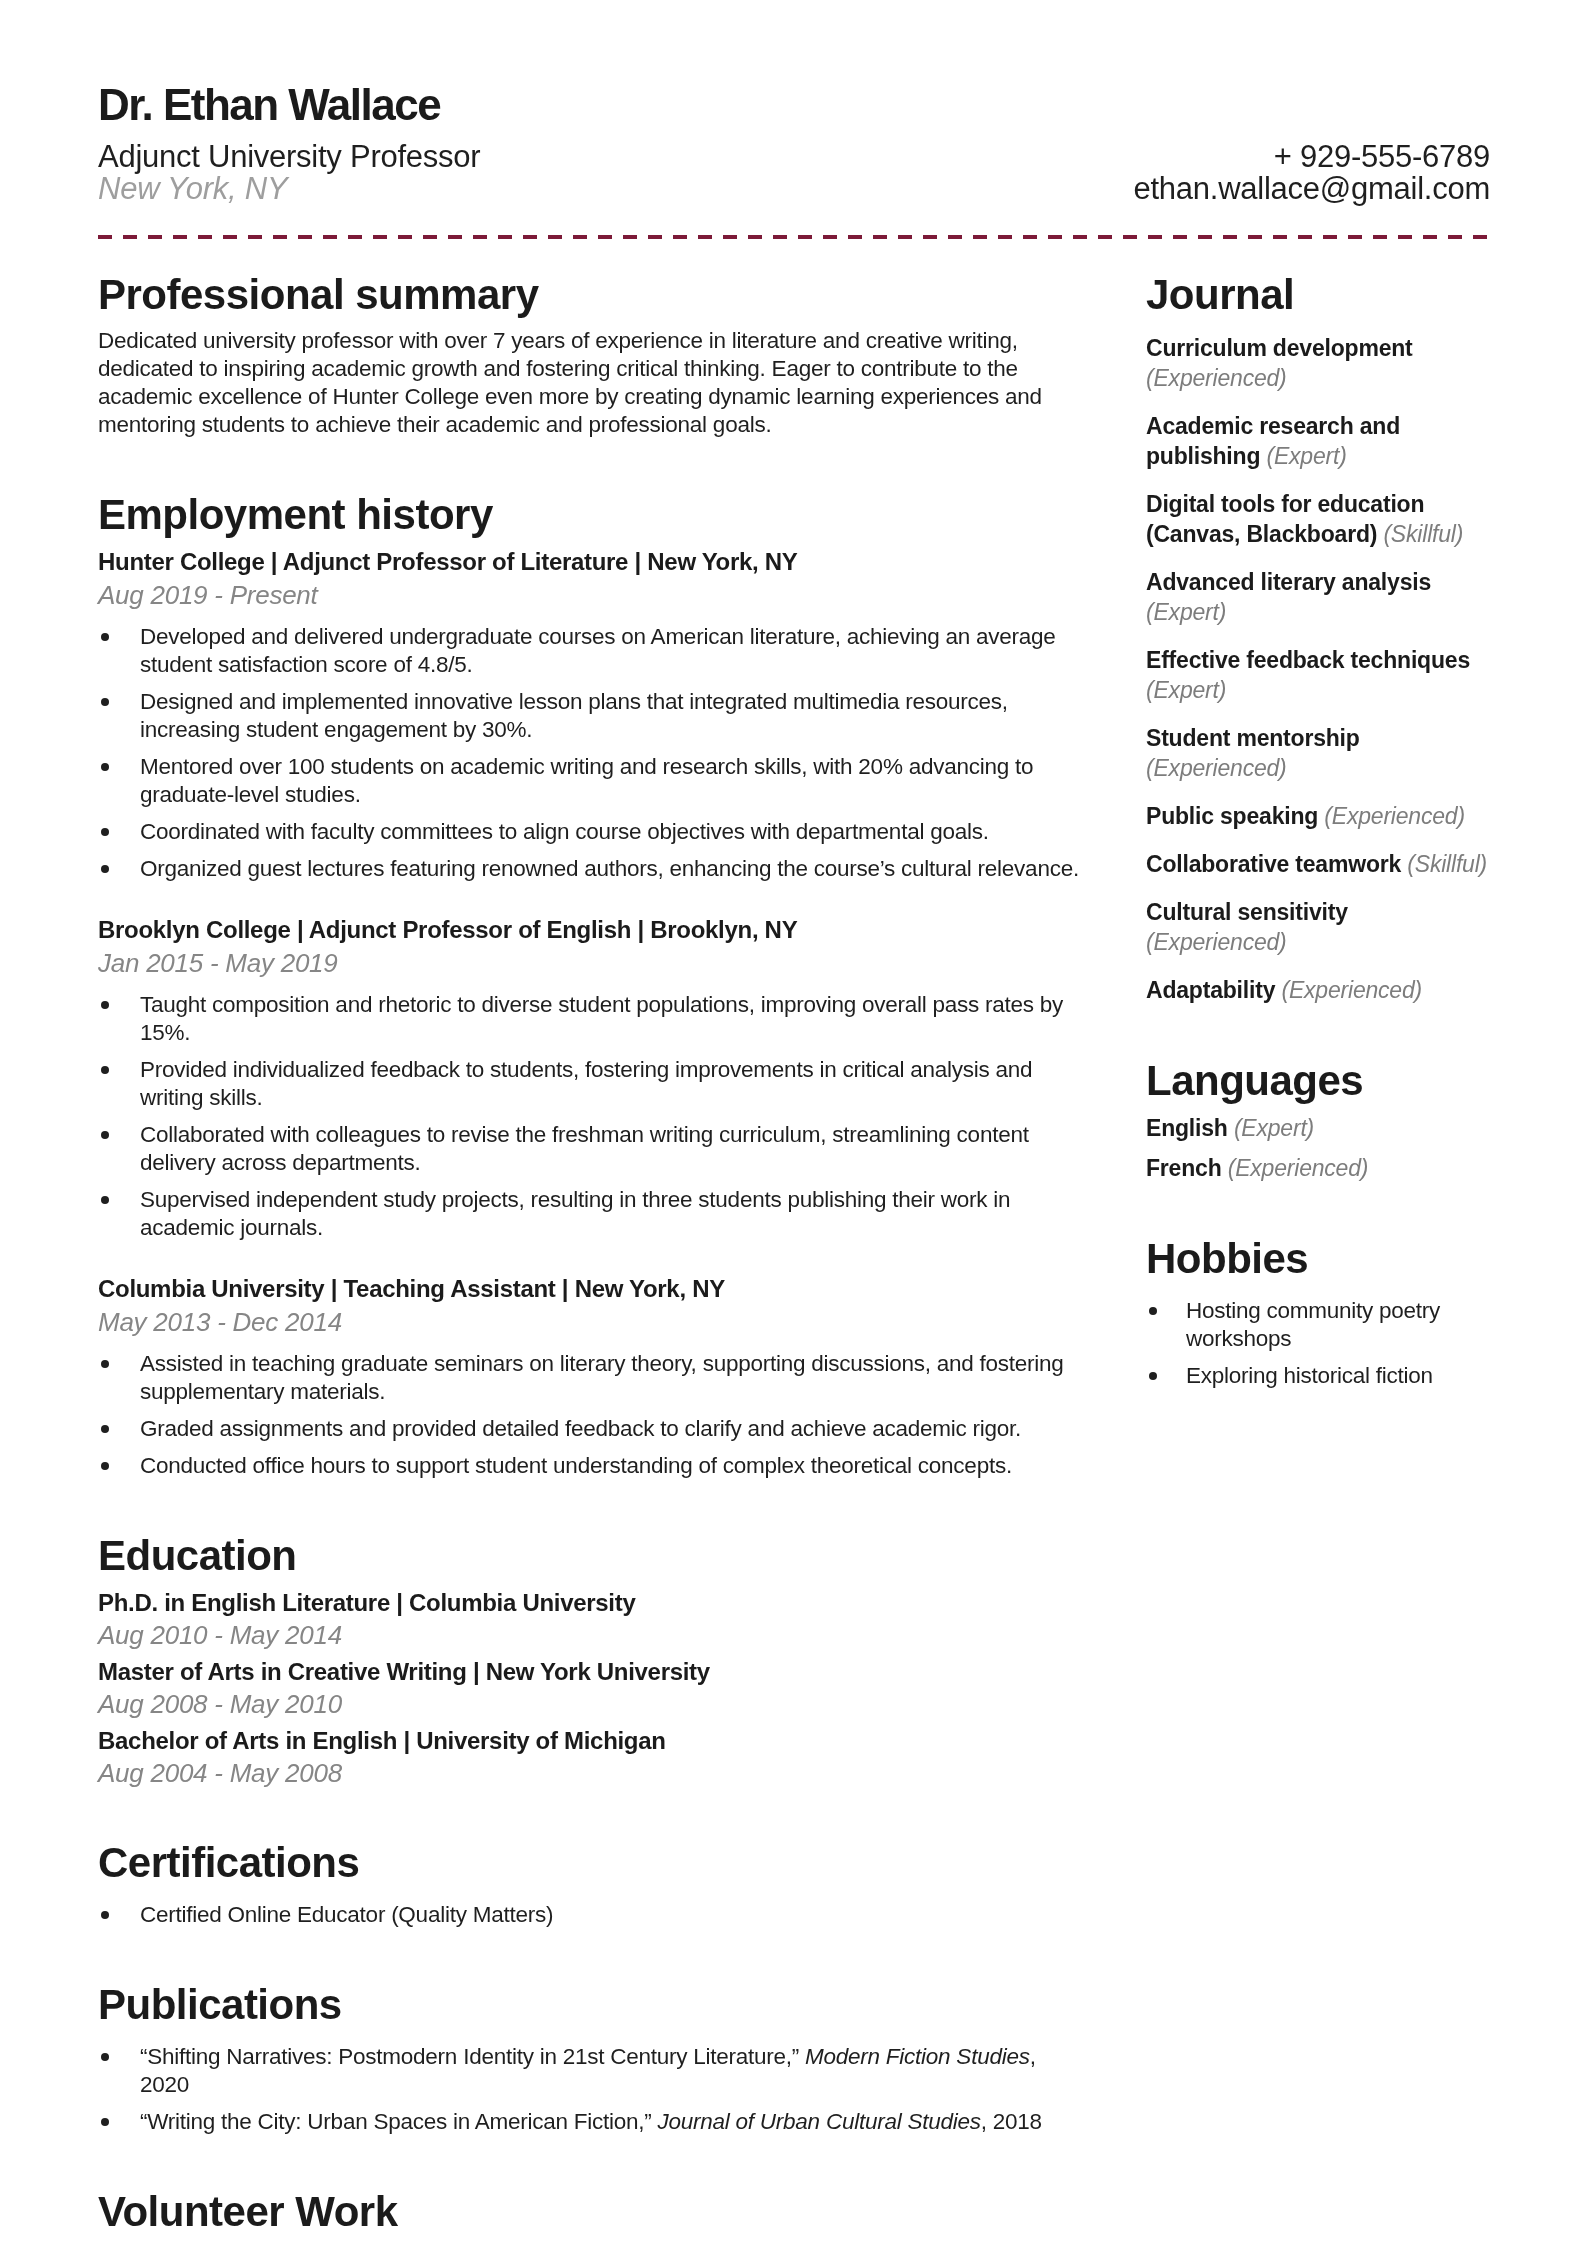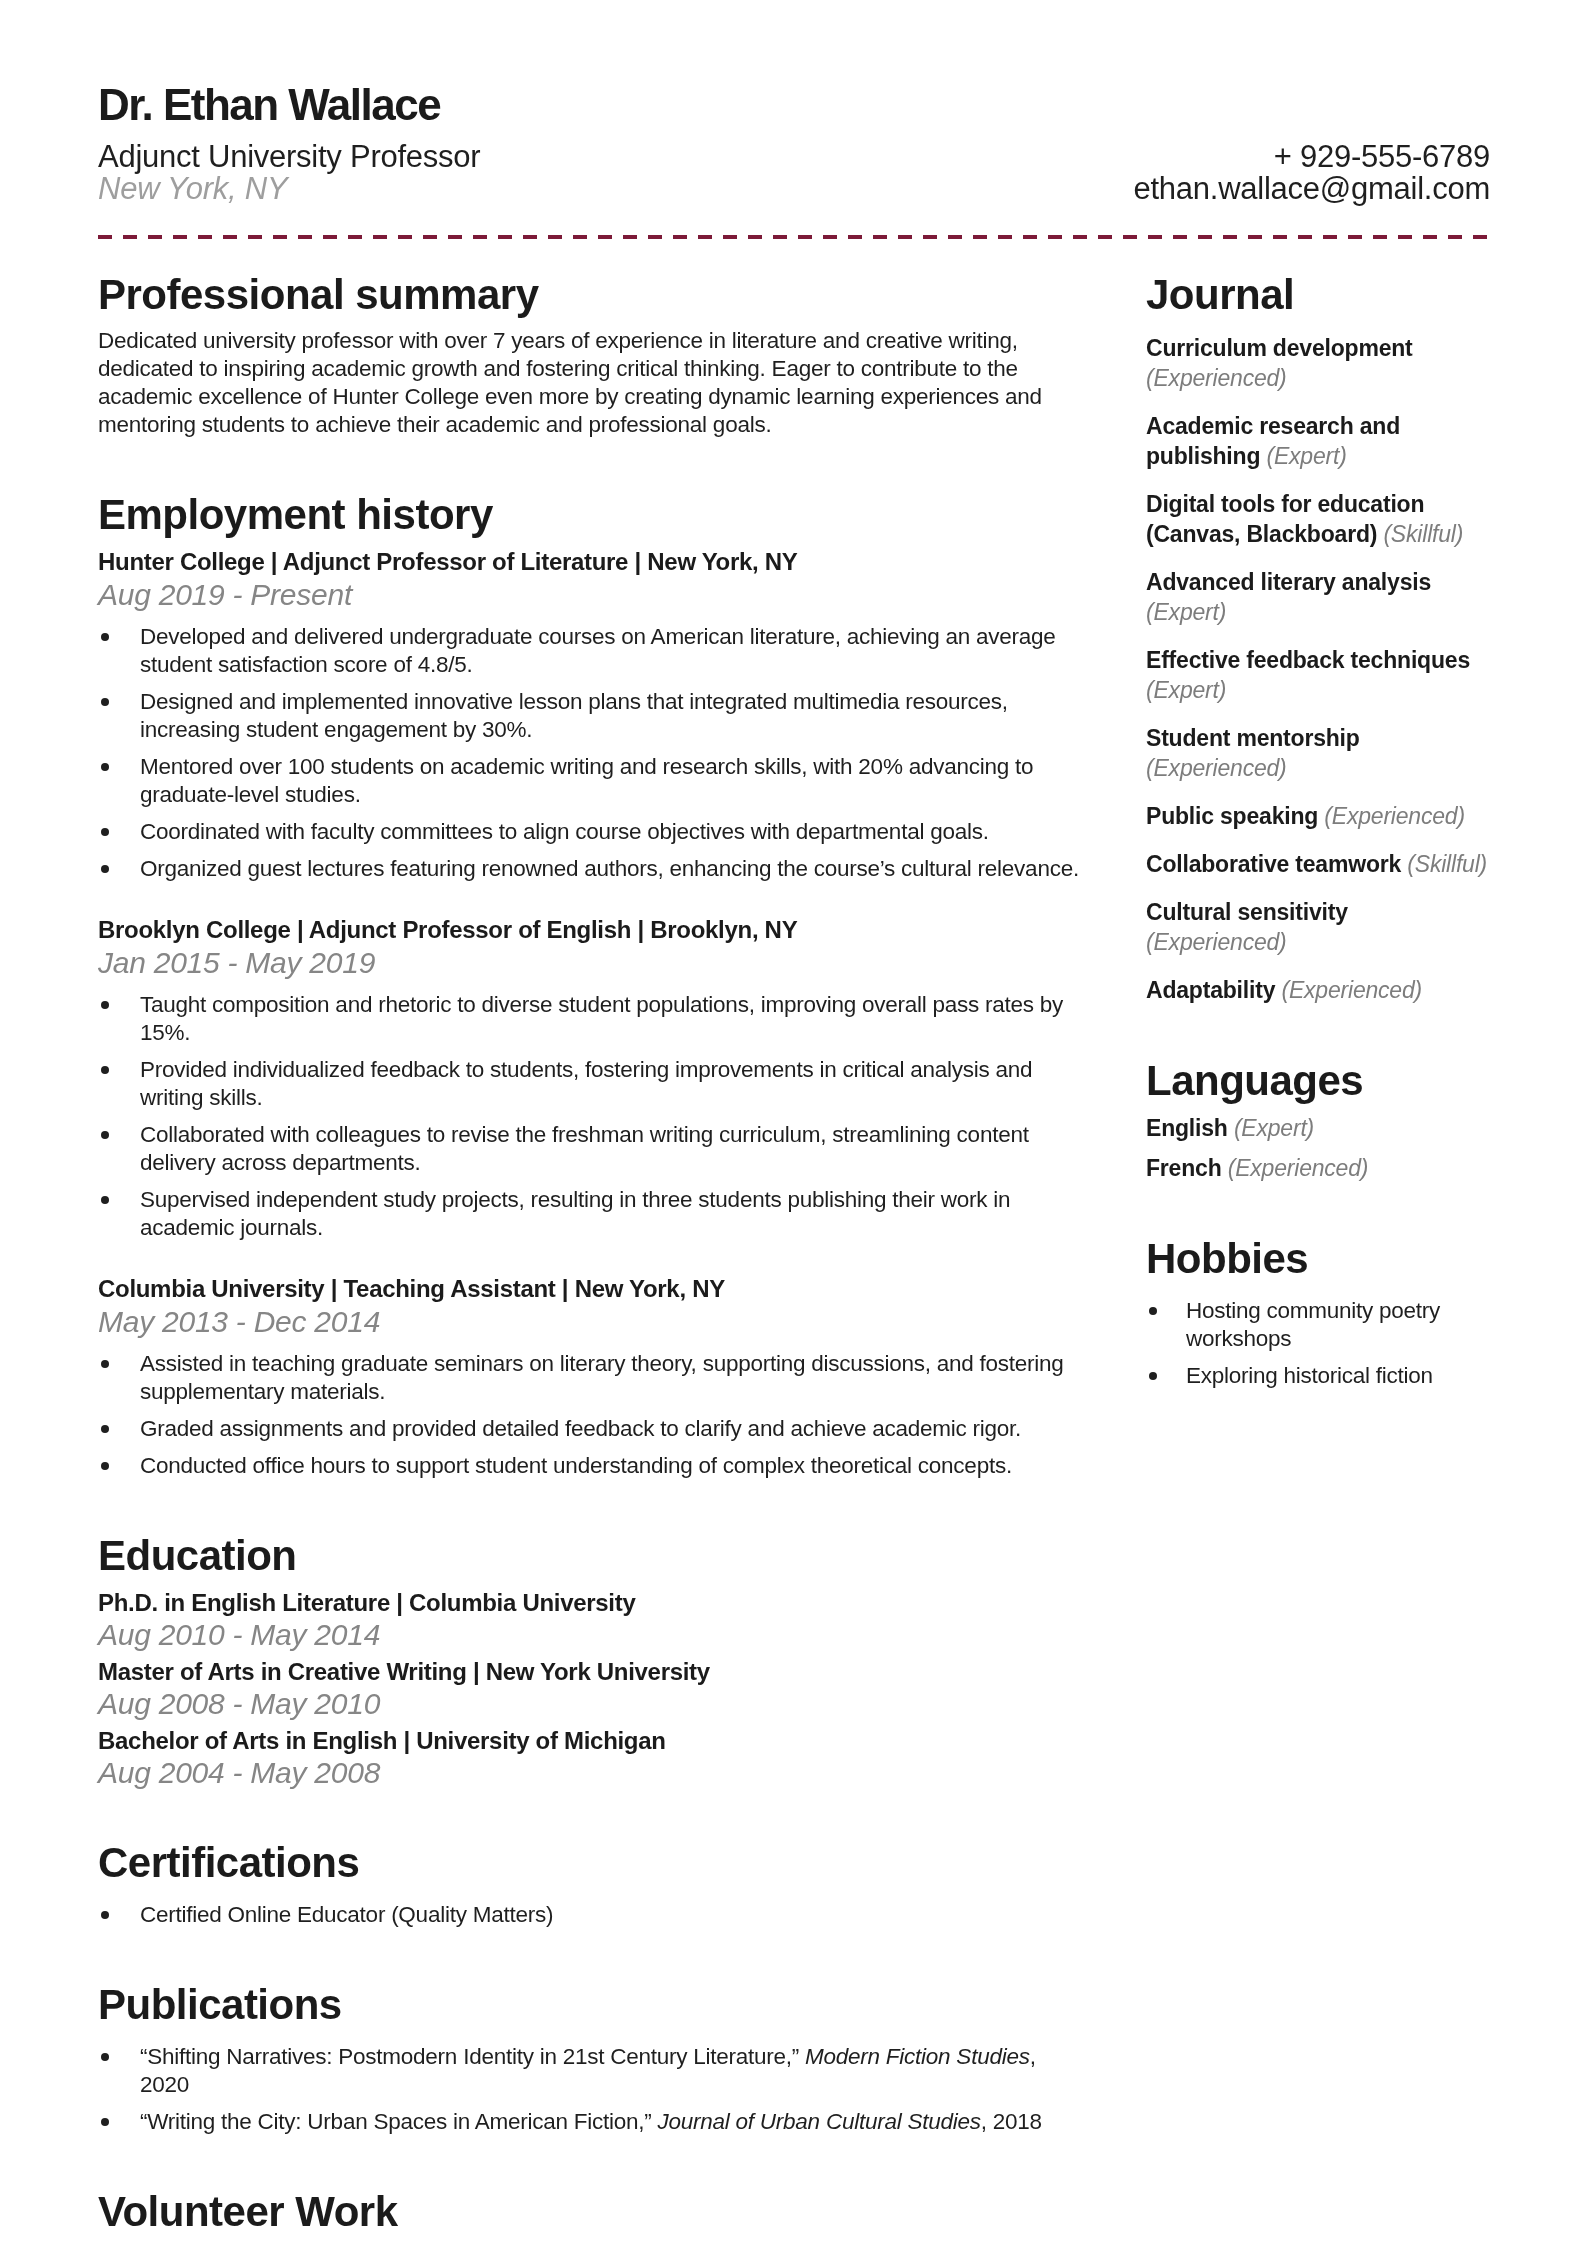--- a/index.html
+++ b/index.html
@@ -71,21 +71,21 @@
   h3{
     margin:0;
     font-size:24px;
     line-height:30px;
     font-weight:bold;
     letter-spacing:-0.3px;
     color:#1b1b1b;
   }
   .dates{
     margin-top:4px;
-    font-size:30px;
+    font-size:26px;
     line-height:28px;
     font-style:italic;
     color:#868686;
     letter-spacing:-0.25px;
   }
   ul.bullets{
     list-style:none;
     margin:14px 0 0 0;
     padding:0;
   }

